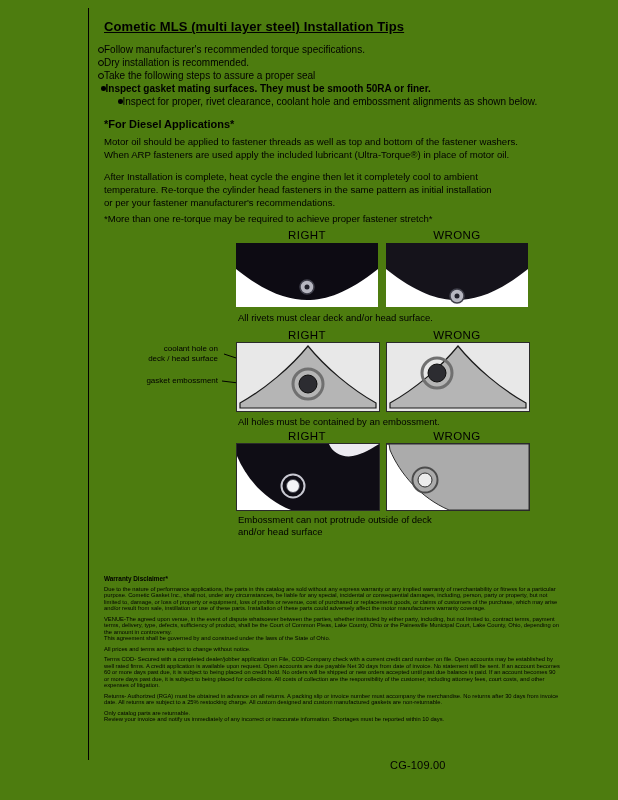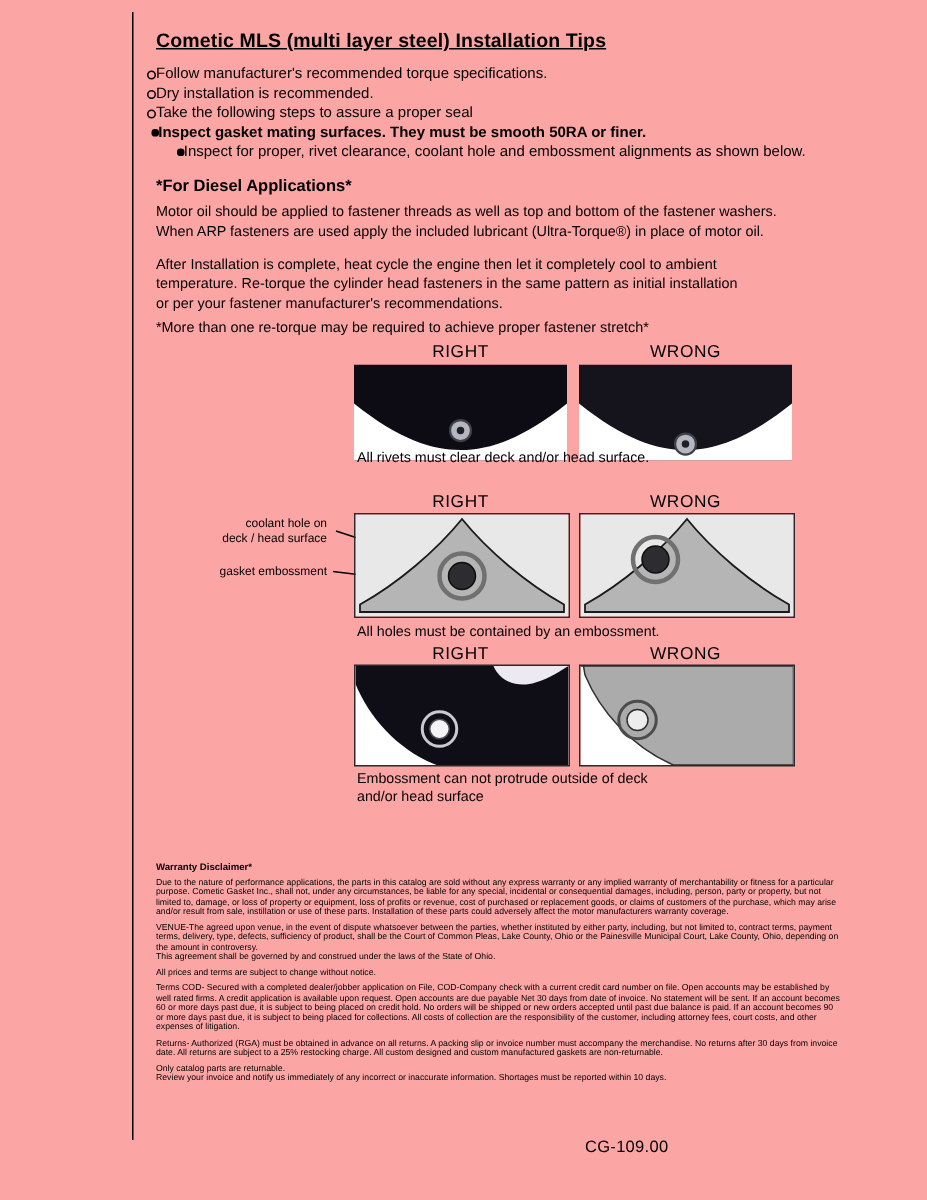--- a/index.html
+++ b/index.html
@@ -1,16 +1,16 @@
 <!DOCTYPE html>
 <html><head>
 <meta charset="utf-8">
 <style>
   html,body{margin:0;padding:0;background:#888;}
-  .page{position:relative;width:618px;height:800px;background:#fca5a5;margin:0 auto;
+  .page{position:relative;width:618px;height:800px;background:#4d7c0f;margin:0 auto;
         font-family:"Liberation Sans",sans-serif;color:#000;overflow:hidden;}
   .abs{position:absolute;}
   .vrule{width:1px;background:#000;}
   .title{font-weight:bold;font-size:13px;text-decoration:underline;letter-spacing:.1px;}
   .bullet-line{display:flex;align-items:center;gap:0;font-size:10px;line-height:11px;}
   .marker-o{width:4px;height:4px;border:1px solid #000;border-radius:50%;flex:none;}
   .marker-dot{width:4.5px;height:4.5px;background:#000;border-radius:50%;flex:none;}
   .heading{font-weight:bold;font-size:11px;text-align:right;}
   .para{font-size:9.6px;line-height:13px;white-space:pre-line;width:500px;}
   .hdr{font-size:11.5px;width:142px;text-align:center;letter-spacing:.4px;}
@@ -74,21 +74,21 @@
     </svg>
   </div>
   <div class="panel" style="left:386px;top:243px;">
     <svg width="142" height="64" viewBox="0 0 142 64">
       <rect width="142" height="64" fill="#15131b"></rect>
       <path d="M0,26 C30,50 52,57 71,57 C90,57 112,50 142,26 L142,64 L0,64 Z" fill="#ffffff"></path>
       <circle cx="71" cy="53" r="7" fill="#b6b6c0" stroke="#3f3f4a" stroke-width="1.5"></circle>
       <circle cx="71" cy="53" r="2.5" fill="#20202a"></circle>
     </svg>
   </div>
-  <div class="abs caption" style="left:238px;top:300px;">All rivets must clear deck and/or head surface.</div>
+  <div class="abs caption" style="left:238px;top:312px;">All rivets must clear deck and/or head surface.</div>
 
   <div class="abs hdr" style="left:236px;top:329px;">RIGHT</div>
   <div class="abs hdr" style="left:386px;top:329px;">WRONG</div>
 
   <div class="abs ann" style="left:110px;top:344px;">coolant hole on
 deck / head surface</div>
   <div class="abs ann" style="left:110px;top:376px;">gasket embossment</div>
   <svg class="abs" style="left:222px;top:348px;" width="100" height="50" viewBox="0 0 100 50">
     <line x1="2" y1="6" x2="84" y2="33" stroke="#000" stroke-width="1"></line>
     <line x1="0" y1="33" x2="74" y2="42" stroke="#000" stroke-width="1"></line>

